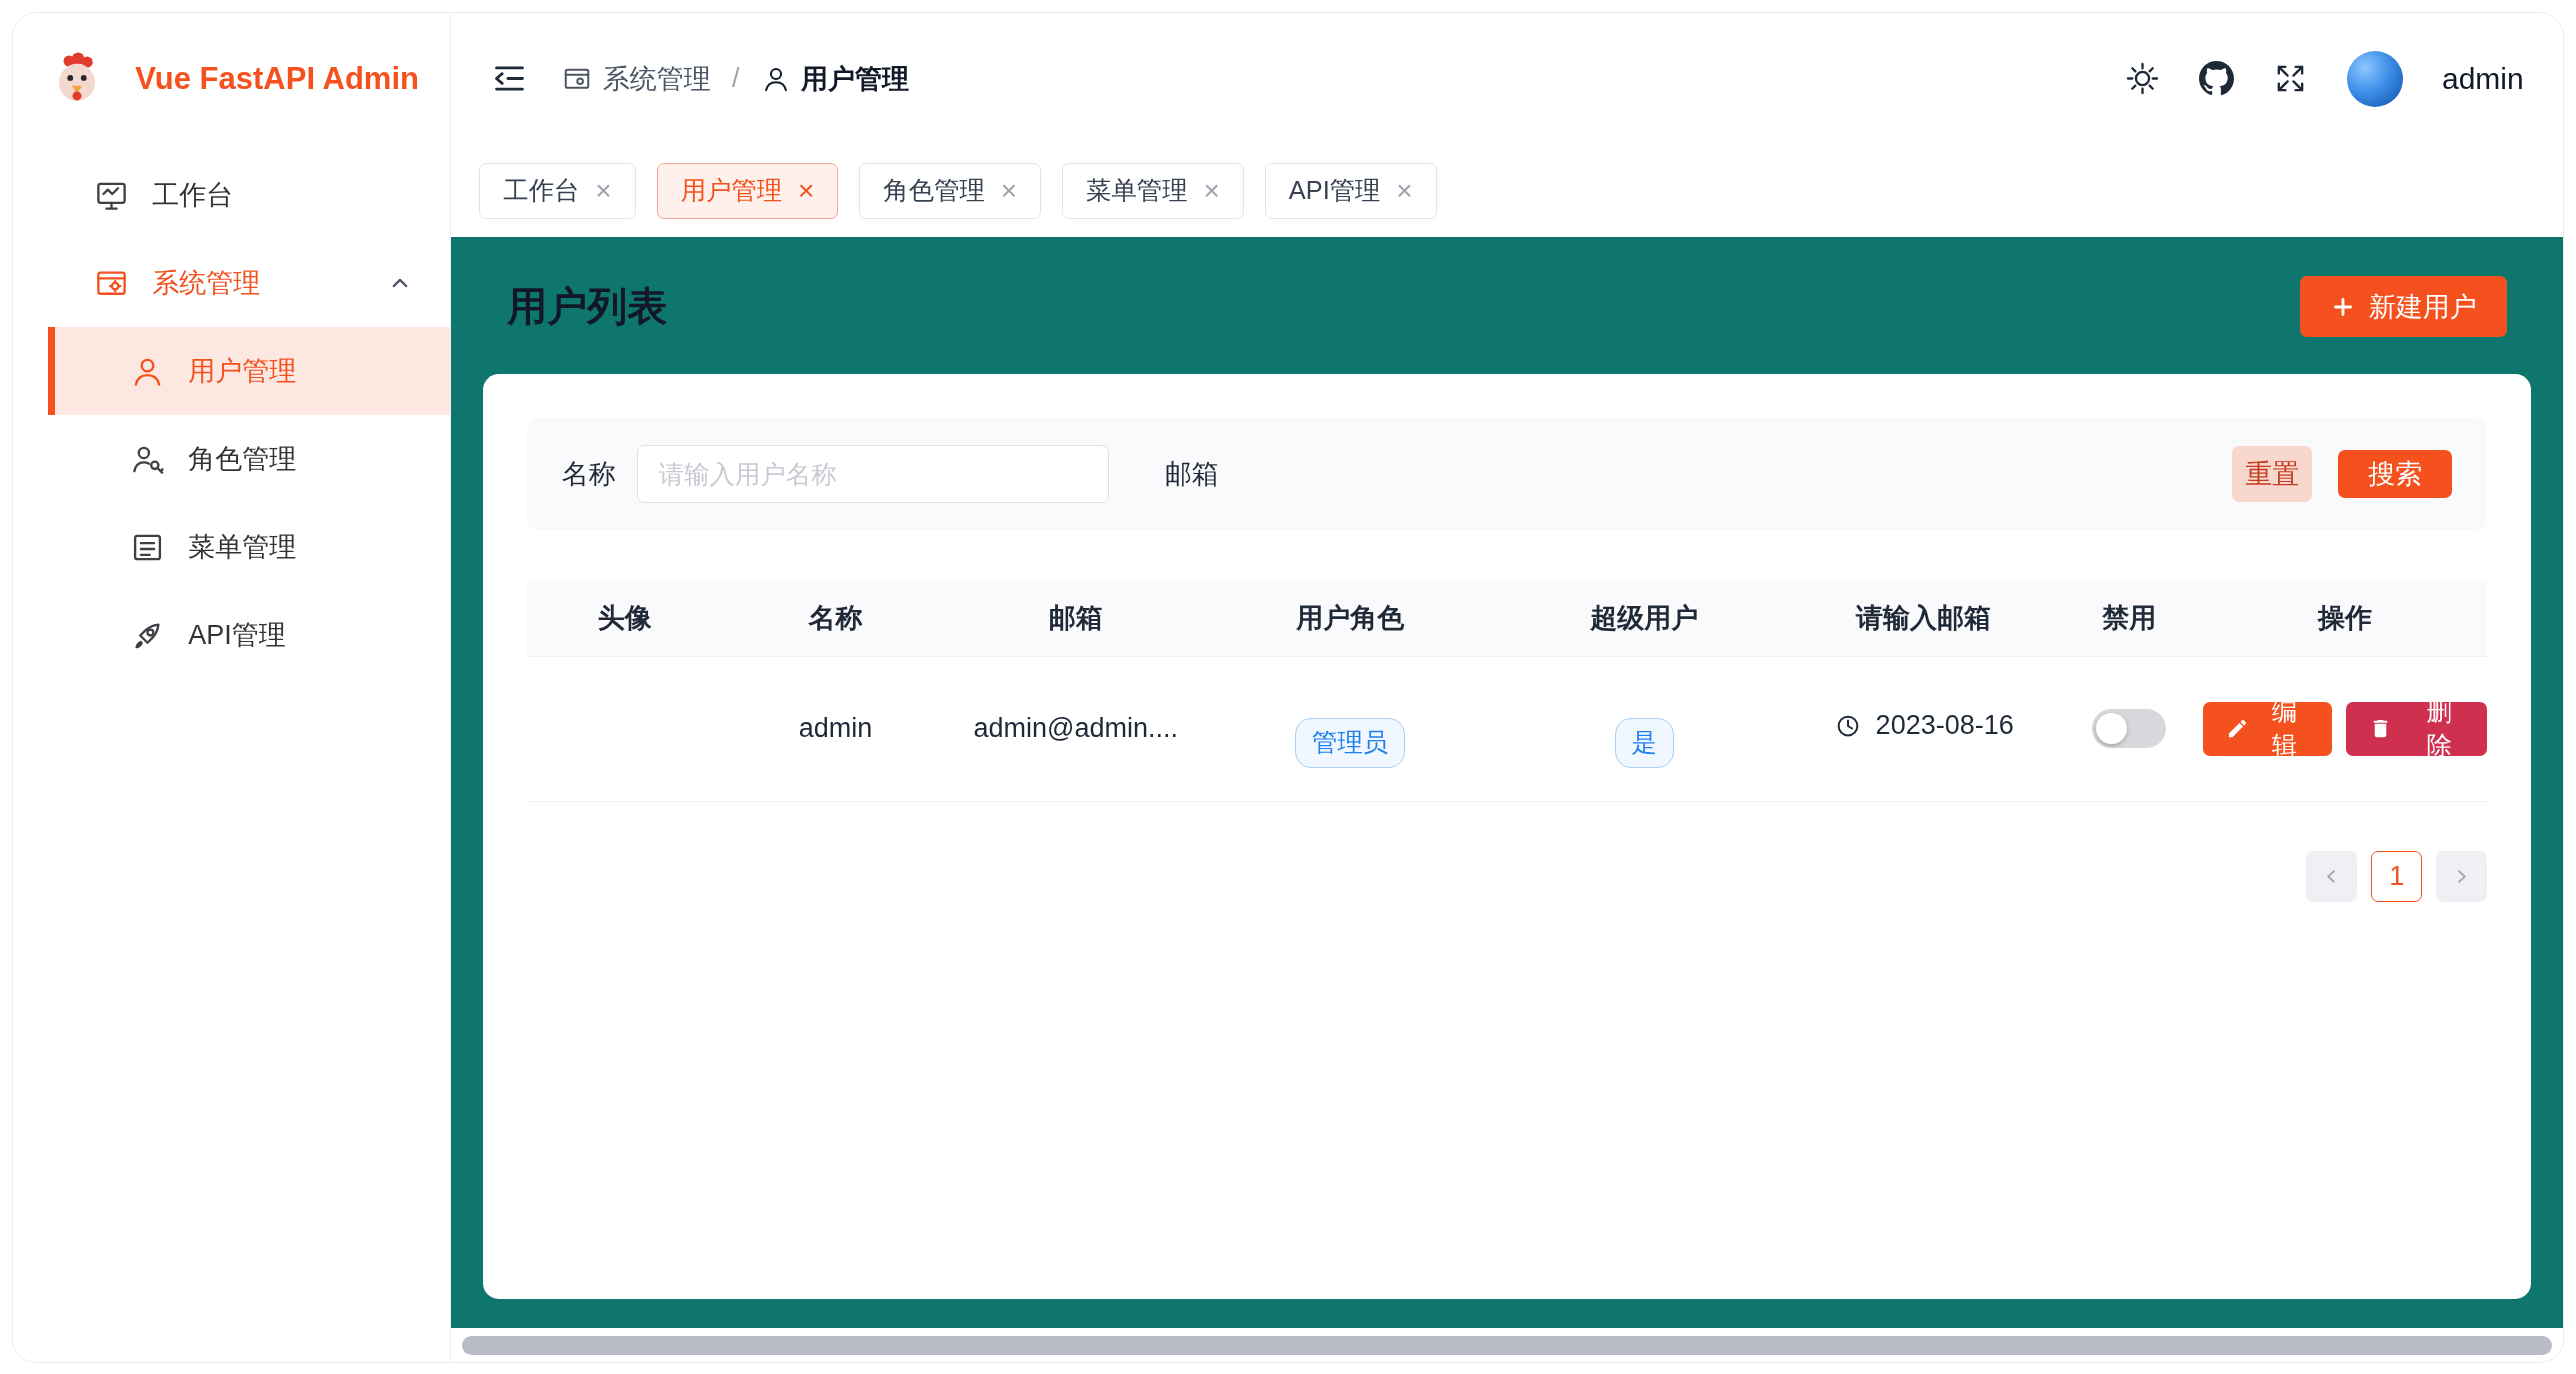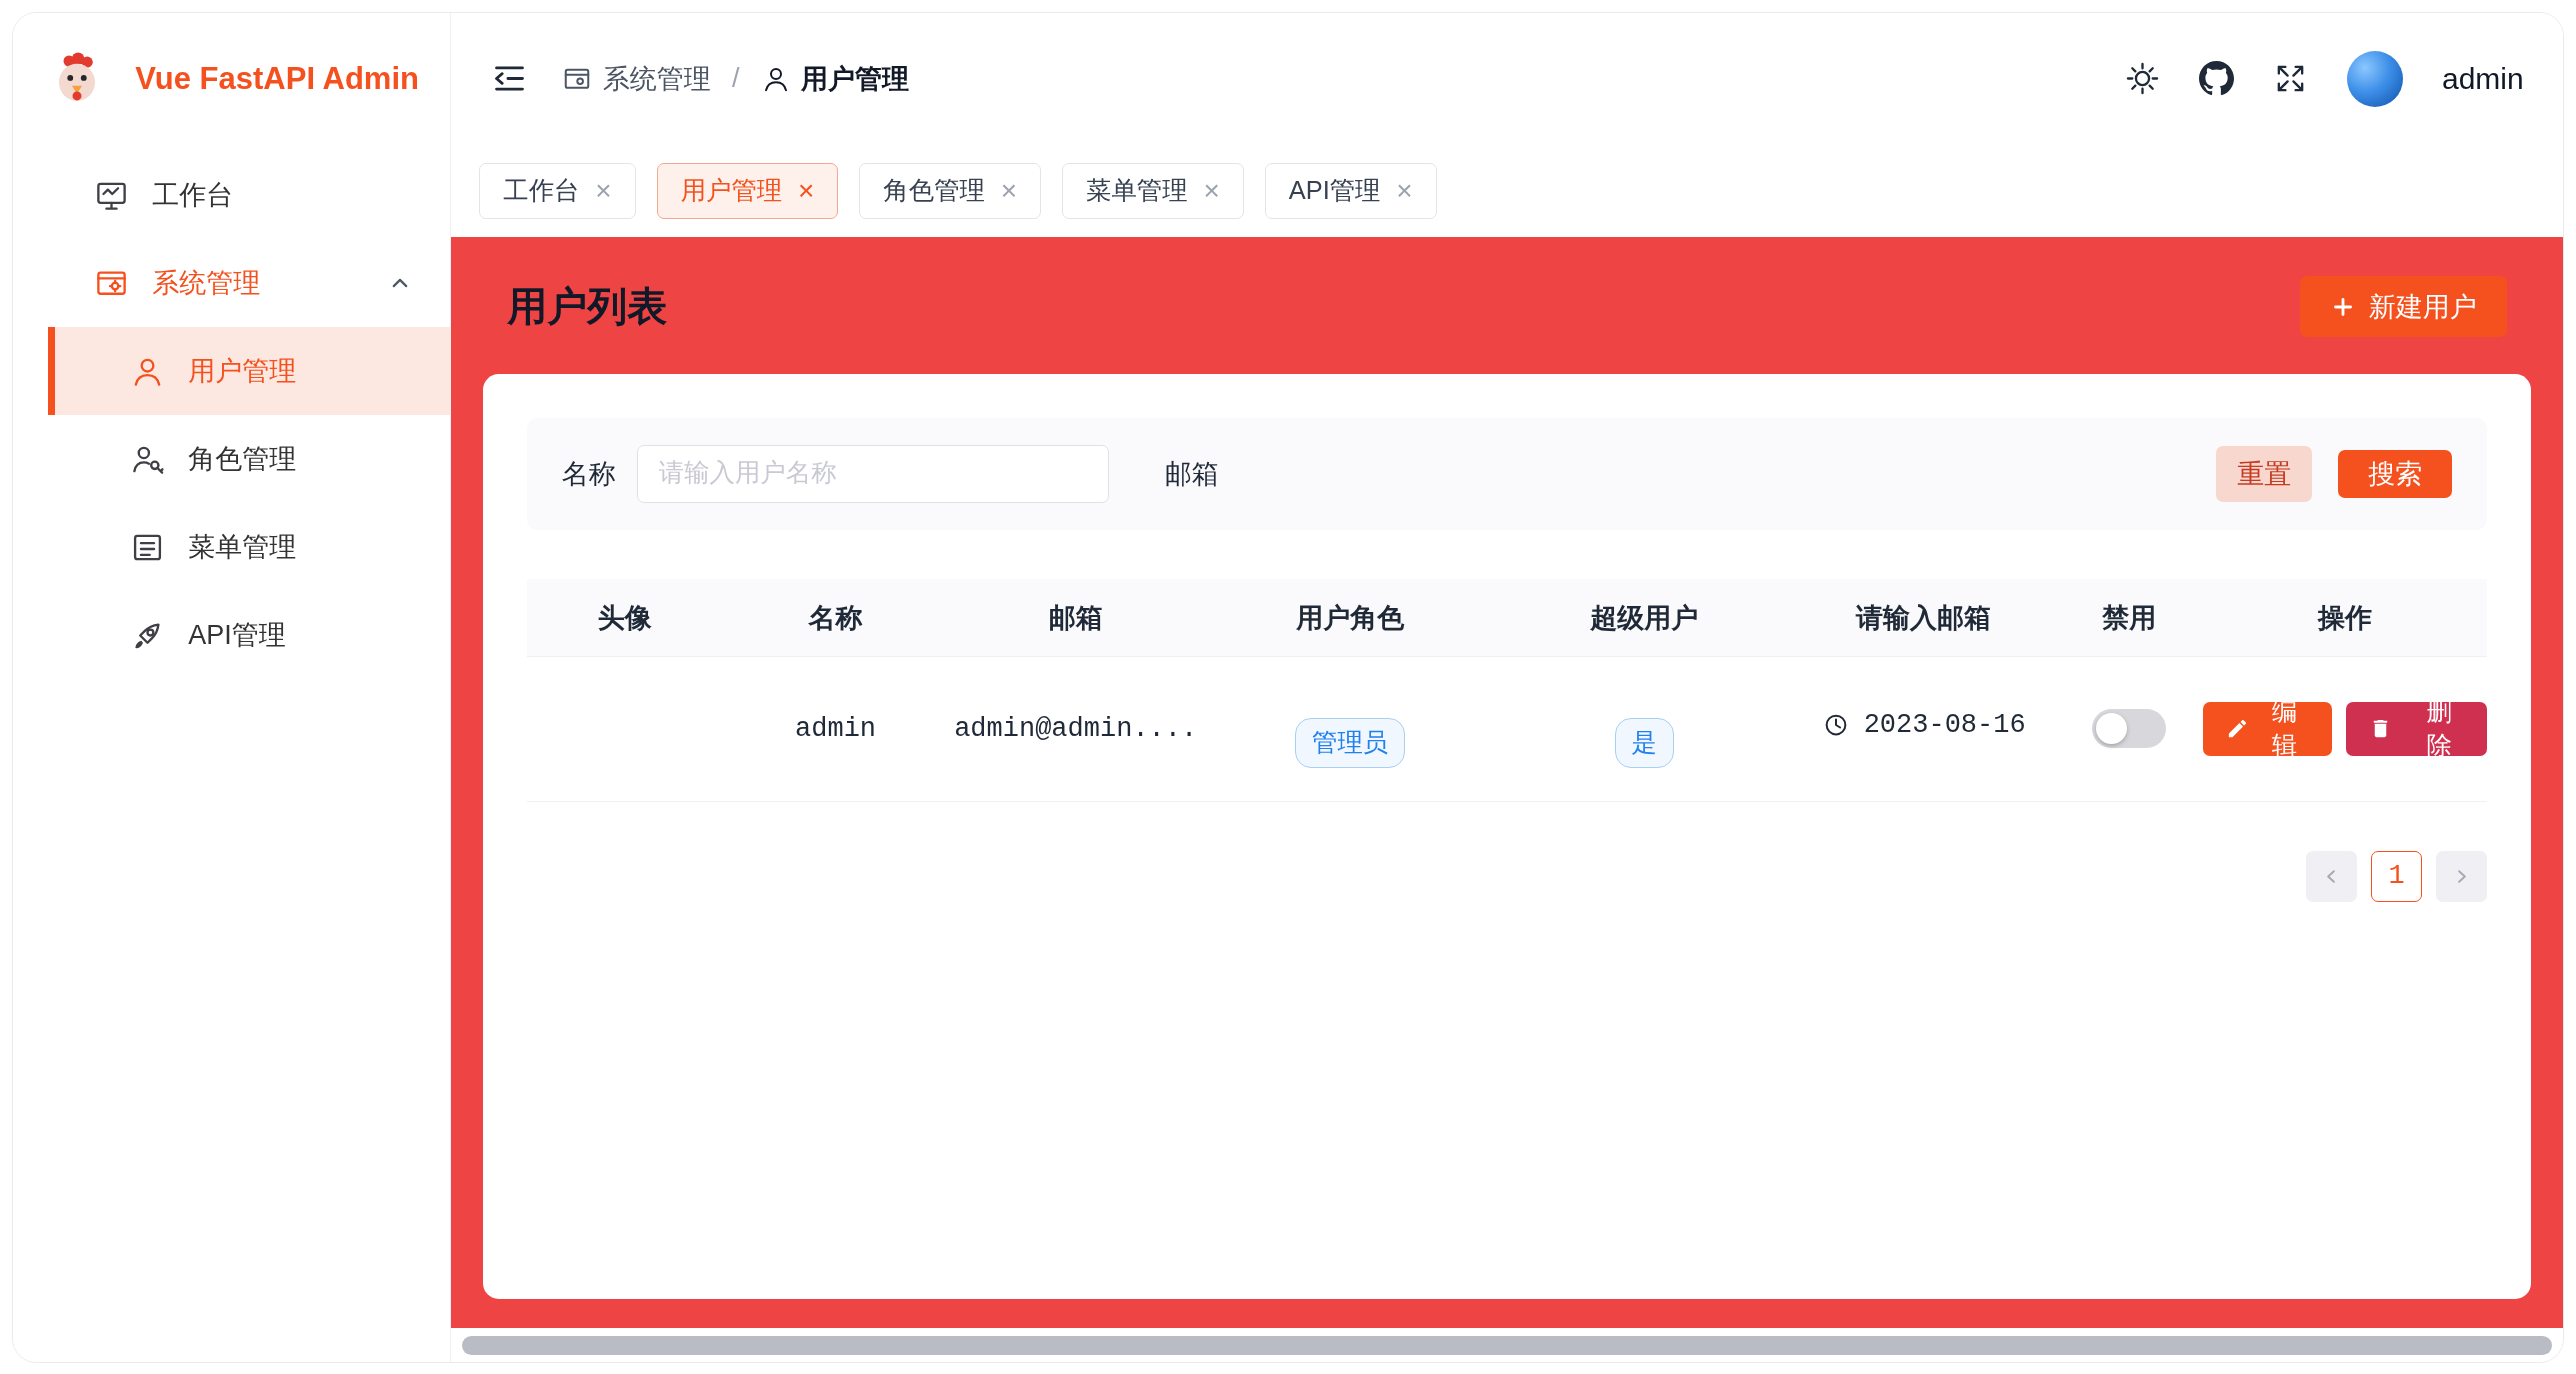--- a/index.html
+++ b/index.html
@@ -48,36 +48,36 @@
   .avatar { width: 56px; height: 56px; border-radius: 50%; cursor: pointer;
     background: radial-gradient(circle at 32% 30%, #8CC7FF 0%, #3E8FE8 45%, #0B4FA8 100%); }
   .username { font-size: 30px; color: #111827; cursor: pointer; }
   
   .tabbar { height: 93px; flex: none; display: flex; align-items: center; gap: 21px; padding: 0 28px; background: #fff; }
   .tab { height: 56px; display: inline-flex; align-items: center; gap: 15.8px; padding: 0 23px; border: 1.8px solid #E4E4E8; border-radius: 7px; background: #fff; font-size: 25.4px; color: #374151; cursor: pointer; }
   .tab-close { font-size: 28px; line-height: 1; color: #9ca3af; cursor: pointer; }
   .tab.active { color: var(--primary); border-color: #F2A892; background: #FEF0EB; }
   .tab.active .tab-close { color: var(--primary); }
   
-  .content { flex: none; height: 1091px; background: #ef4444; padding: 39px 31.5px 0; overflow: hidden; font-family: Liberation Mono, monospace; }
+  .content { flex: none; height: 1091px; background: #0f766e; padding: 39px 31.5px 0; overflow: hidden; }
   .page-header { height: 61px; display: flex; align-items: center; justify-content: space-between; padding: 0 24.5px; }
   .page-title { font-size: 40px; font-weight: 600; color: #111827; }
   .btn { border: none; border-radius: 7px; cursor: pointer; display: inline-flex; align-items: center; justify-content: flex-end; font-family: inherit; }
   .btn-create { height: 61px; padding: 0 30px; background: var(--primary); color: #fff; font-size: 27px; gap: 12.3px; }
   .card { margin-top: 37px; background: #fff; border-radius: 15.8px; padding: 44px; height: 925px; position: relative; }
   
   .filter-bar { height: 112px; background: #FAFAFC; border-radius: 10.5px; display: flex; align-items: center; padding: 0 35px; gap: 56px; }
   .filter-group { display: flex; align-items: center; gap: 21px; }
   .filter-label { font-size: 27px; color: #1f2937; }
   .filter-input { height: 58px; border: 1.8px solid #E0E0E6; border-radius: 7px; padding: 0 21px; font-size: 25.4px; color: #333; background: #fff; font-family: inherit; outline: none; }
   .filter-input::placeholder { color: #C9C9D4; }
   .input-name { width: 472px; }
   .input-email { width: 385px; }
   .filter-actions { margin-left: auto; display: flex; align-items: center; gap: 26px; }
-  .btn-reset { height: 56px; padding: 0 21px; background: #F8D7CE; color: #C53A21; font-size: 27px; }
+  .btn-reset { height: 56px; padding: 0 13px; background: #F8D7CE; color: #C53A21; font-size: 27px; }
   .btn-search { height: 48px; padding: 0 30px; background: var(--primary); color: #fff; font-size: 27px; }
   
   .user-table { width: 100%; border-collapse: collapse; margin-top: 49px; table-layout: fixed; }
   .user-table th { height: 77px; background: #FAFAFC; font-size: 27px; font-weight: 600; color: #1f2937; text-align: center; border-bottom: 1.8px solid #EFEFF4; }
   .user-table td { height: 145px; font-size: 27px; color: #1f2937; text-align: center; vertical-align: middle; border-bottom: 1.8px solid #EFEFF4; }
   .cell-email { overflow: hidden; text-overflow: ellipsis; white-space: nowrap; }
   .tag { display: inline-block; padding: 7px 15.8px; border: 1.8px solid #A9CFF2; background: #F0F7FF; color: var(--info); border-radius: 16px; font-size: 25.4px; margin-top: 28px; }
   .cell-time { display: inline-flex; align-items: center; gap: 12.3px; }
   .toggle { width: 74px; height: 39px; border-radius: 21px; background: #D8D8DC; position: relative; display: inline-block; cursor: pointer; vertical-align: middle; }
   .toggle::after { content: ""; position: absolute; left: 3.5px; top: 3.5px; width: 31.5px; height: 31.5px; border-radius: 50%; background: #fff; box-shadow: 0 1.8px 4.4px rgba(0,0,0,.25); }

